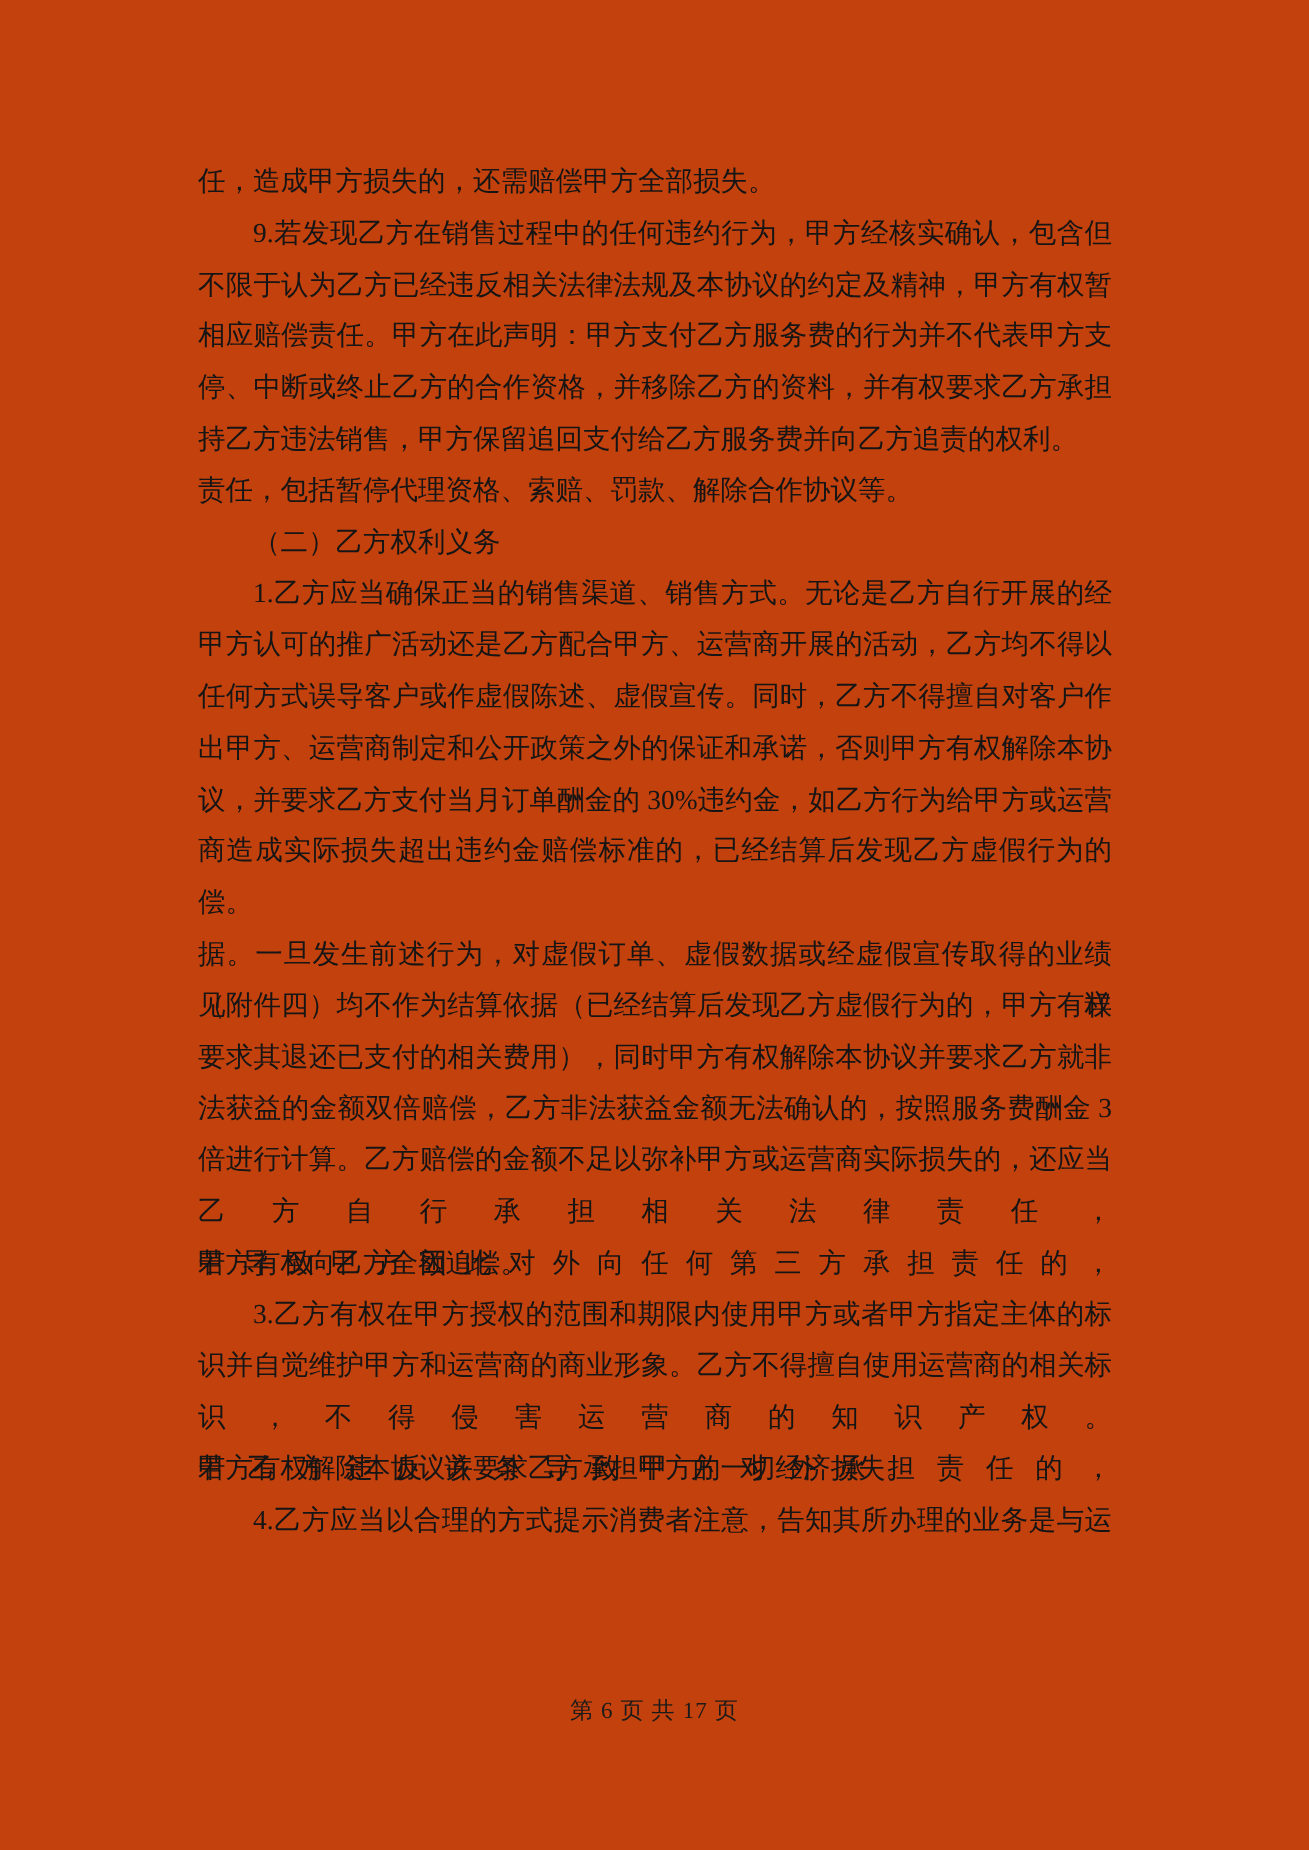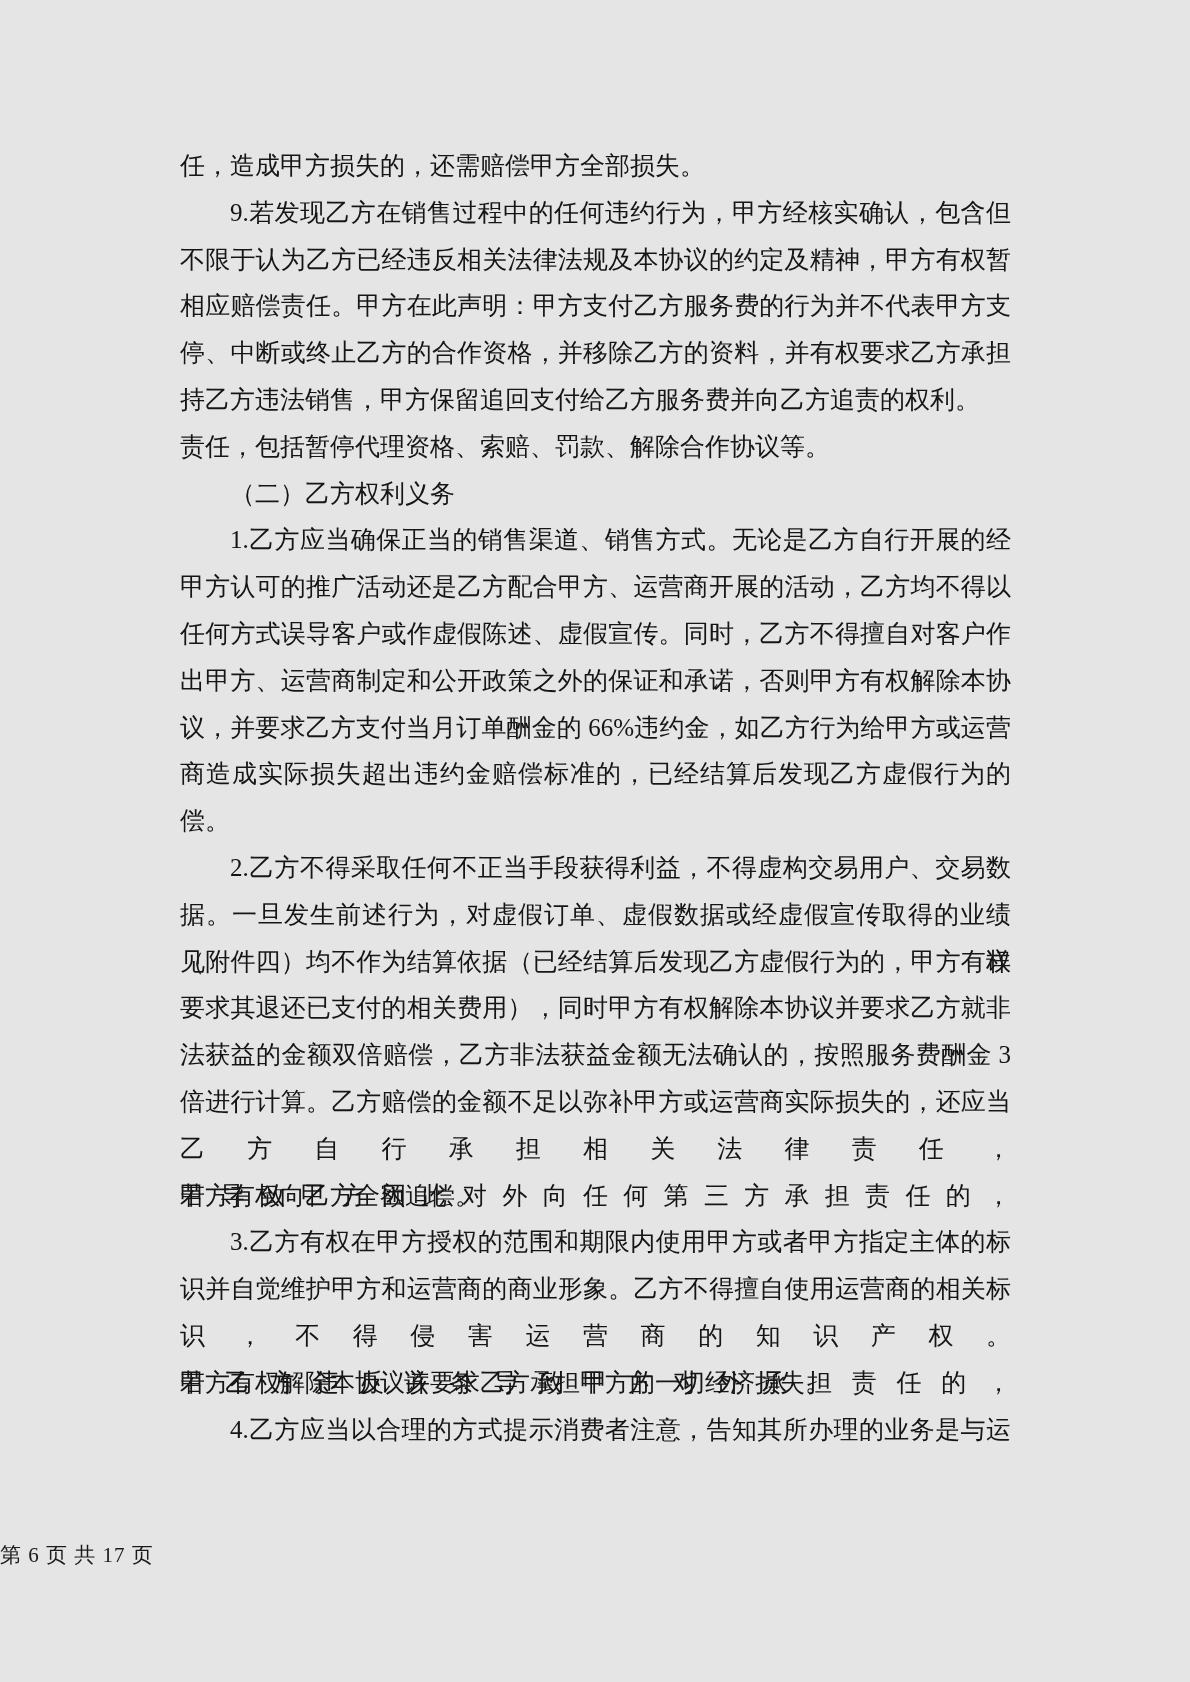--- a/index.html
+++ b/index.html
@@ -11,21 +11,21 @@
     height: 1682px;
     position: relative;
     background: #ffffff;
     overflow: hidden;
     font-family: "Liberation Serif", "DejaVu Serif", serif;
     color: #151515;
   }
   .page {
     position: absolute;
     inset: 0;
-    background: #e5e5e5;
+    background: #c2410c;
   }
   .text-block {
     position: absolute;
     left: 180px;
     top: 143px;
     width: 831px;
   }
   .line {
     height: 46.8px;
     line-height: 46.8px;
@@ -40,20 +40,21 @@
     text-align-last: justify;
   }
   .line.indent {
     text-indent: 50px;
   }
   .footer {
     position: absolute;
     top: 1541px;
     left: 0;
     width: 100%;
+    text-align: center;
     font-size: 21px;
     line-height: 28px;
     color: #1a1a1a;
     letter-spacing: 1px;
   }
 </style>
 </head>
 <body>
 
 <div class="page">
@@ -63,24 +64,23 @@
       <div class="line just">不限于认为乙方已经违反相关法律法规及本协议的约定及精神，甲方有权暂</div>
       <div class="line just">相应赔偿责任。甲方在此声明：甲方支付乙方服务费的行为并不代表甲方支</div>
       <div class="line just">停、中断或终止乙方的合作资格，并移除乙方的资料，并有权要求乙方承担</div>
       <div class="line">持乙方违法销售，甲方保留追回支付给乙方服务费并向乙方追责的权利。</div>
       <div class="line">责任，包括暂停代理资格、索赔、罚款、解除合作协议等。</div>
       <div class="line indent">（二）乙方权利义务</div>
       <div class="line indent just">1.乙方应当确保正当的销售渠道、销售方式。无论是乙方自行开展的经</div>
       <div class="line just">甲方认可的推广活动还是乙方配合甲方、运营商开展的活动，乙方均不得以</div>
       <div class="line just">任何方式误导客户或作虚假陈述、虚假宣传。同时，乙方不得擅自对客户作</div>
       <div class="line just">出甲方、运营商制定和公开政策之外的保证和承诺，否则甲方有权解除本协</div>
-      <div class="line just">议，并要求乙方支付当月订单酬金的 66%违约金，如乙方行为给甲方或运营</div>
+      <div class="line just">议，并要求乙方支付当月订单酬金的 30%违约金，如乙方行为给甲方或运营</div>
       <div class="line just">商造成实际损失超出违约金赔偿标准的，已经结算后发现乙方虚假行为的</div>
       <div class="line">偿。</div>
-      <div class="line indent just">2.乙方不得采取任何不正当手段获得利益，不得虚构交易用户、交易数</div>
       <div class="line just">据。一旦发生前述行为，对虚假订单、虚假数据或经虚假宣传取得的业绩（详</div>
       <div class="line just">见附件四）均不作为结算依据（已经结算后发现乙方虚假行为的，甲方有权</div>
       <div class="line just">要求其退还已支付的相关费用），同时甲方有权解除本协议并要求乙方就非</div>
       <div class="line just">法获益的金额双倍赔偿，乙方非法获益金额无法确认的，按照服务费酬金 3</div>
       <div class="line just">倍进行计算。乙方赔偿的金额不足以弥补甲方或运营商实际损失的，还应当</div>
       <div class="line just">乙方自行承担相关法律责任，若导致甲方因此对外向任何第三方承担责任的，</div>
       <div class="line">甲方有权向乙方全额追偿。</div>
       <div class="line indent just">3.乙方有权在甲方授权的范围和期限内使用甲方或者甲方指定主体的标</div>
       <div class="line just">识并自觉维护甲方和运营商的商业形象。乙方不得擅自使用运营商的相关标</div>
       <div class="line just">识，不得侵害运营商的知识产权。若乙方违反该条导致甲方对外承担责任的，</div>

